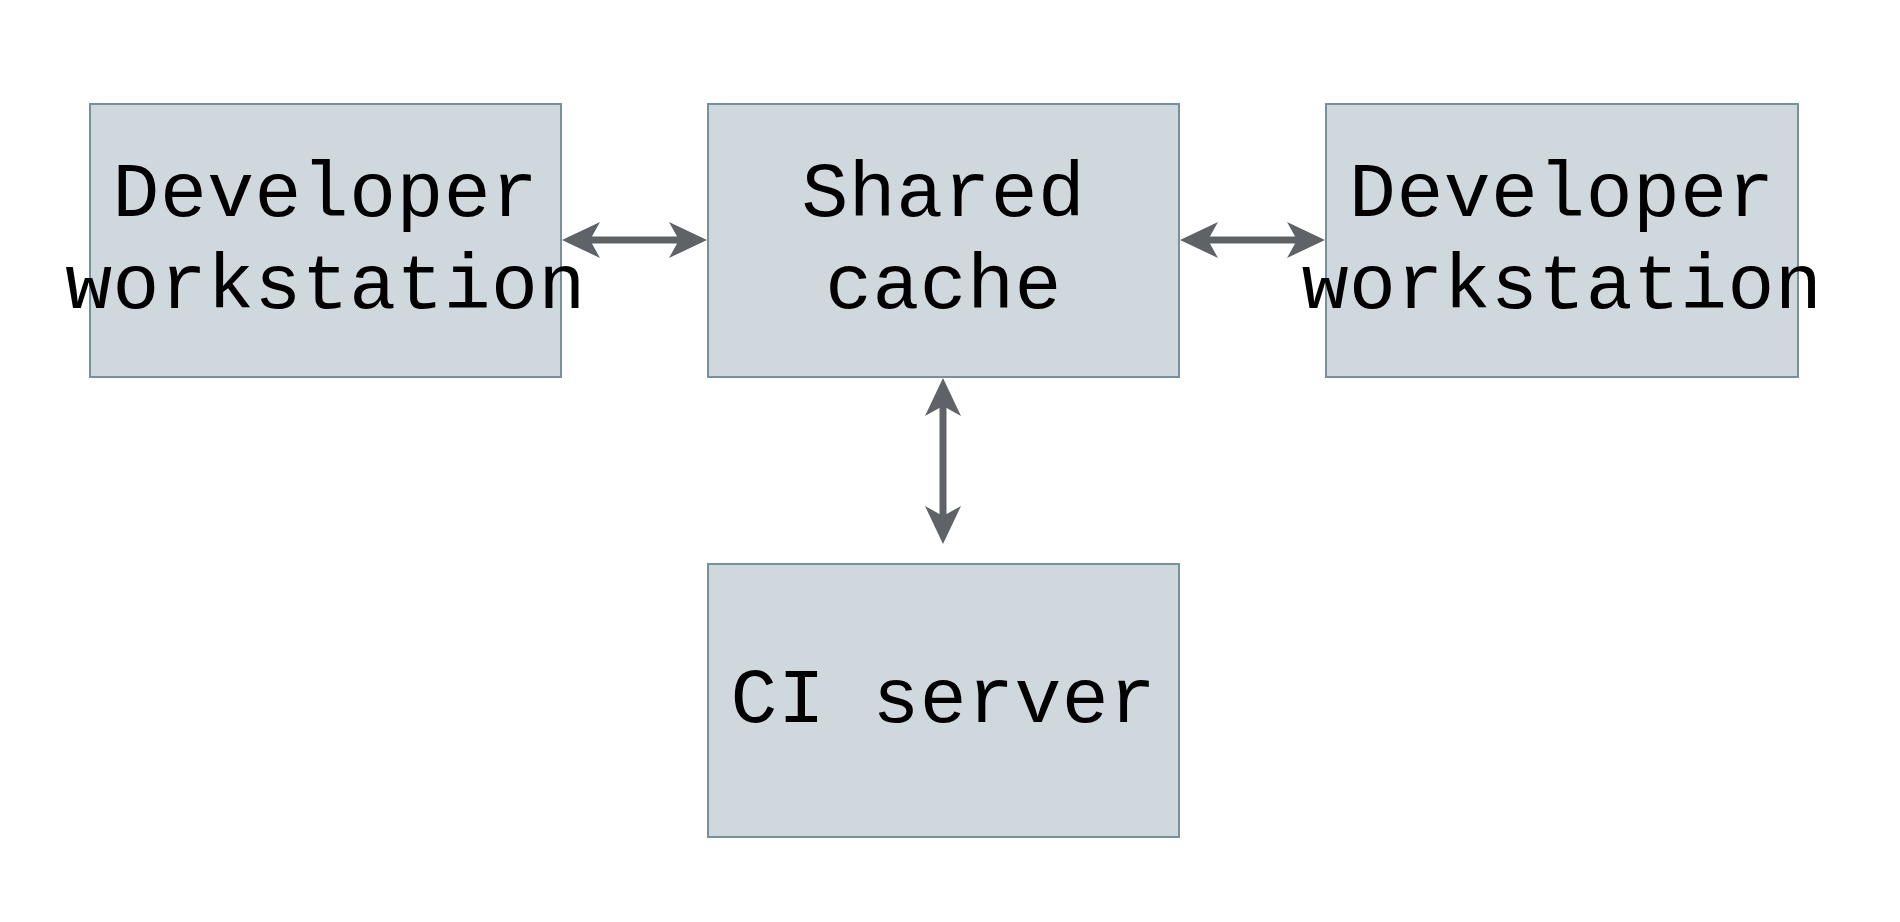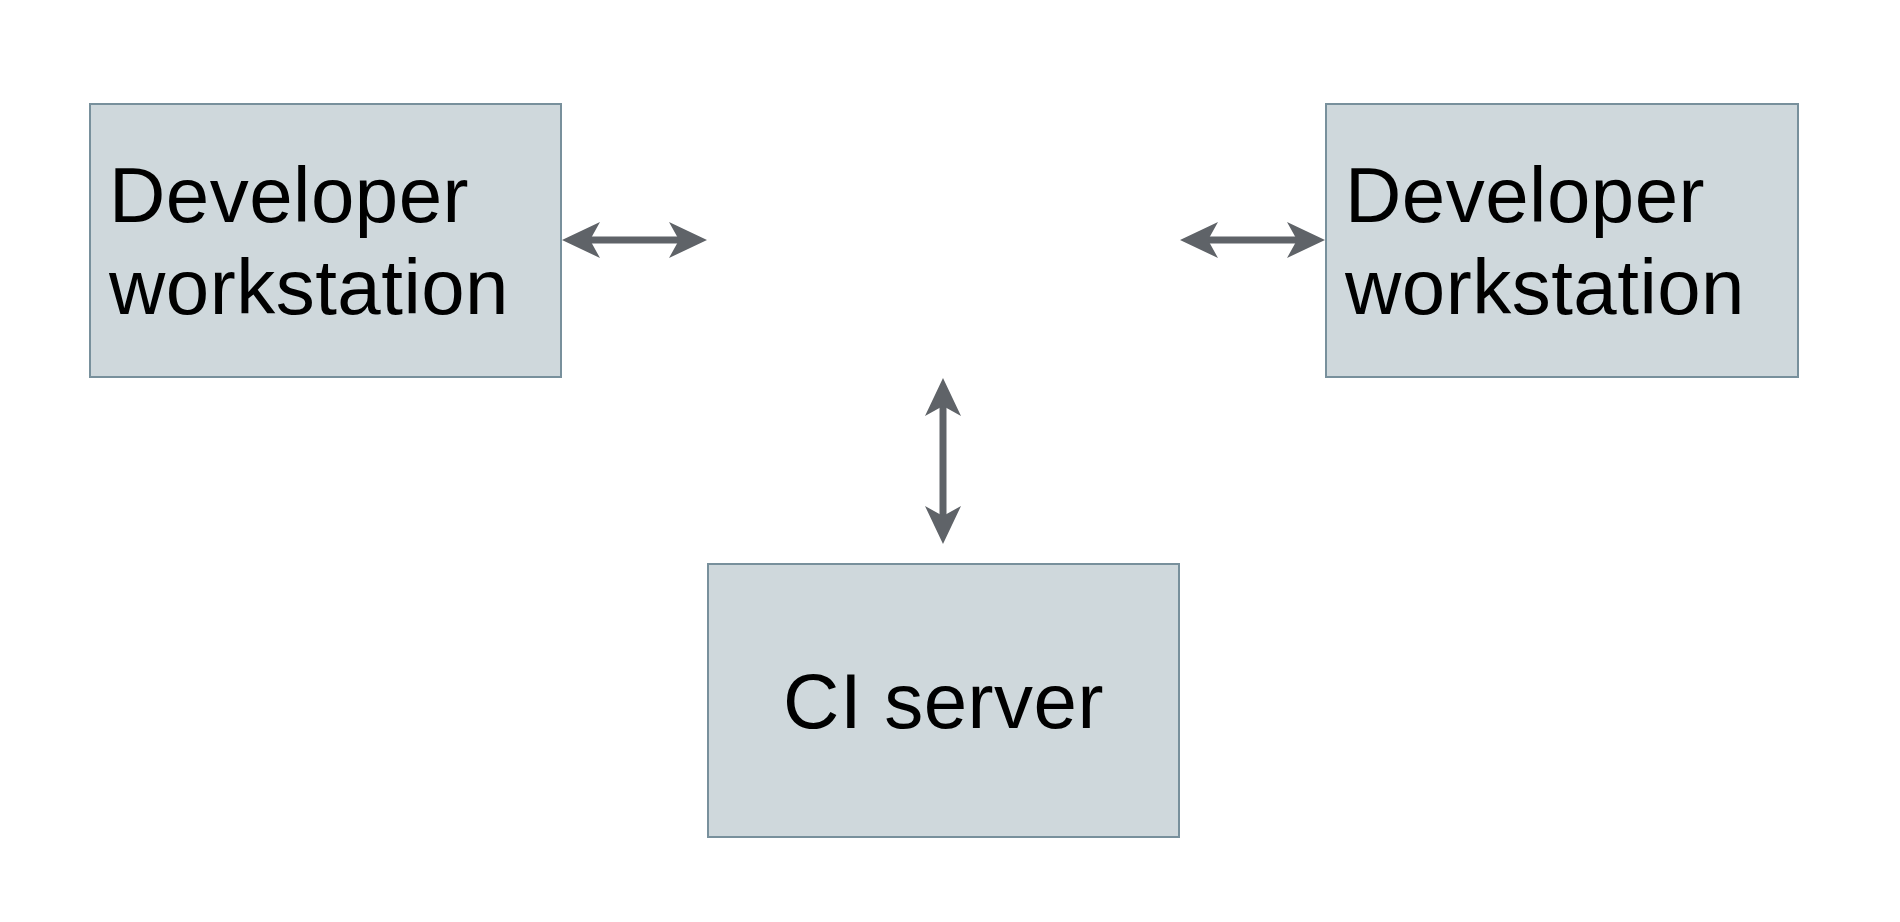--- a/index.html
+++ b/index.html
@@ -19,21 +19,23 @@
     font-family: "Liberation Sans", sans-serif;
     overflow: hidden;
   }
   .node {
     position: absolute;
     background: var(--node-fill);
     border: 2px solid var(--node-border);
     display: flex;
     align-items: center;
     justify-content: center;
+    text-align: center;
     padding: 0 18px;
+    font-family: Liberation Mono, monospace;
   }
   .node-label {
     font-size: 78px;
     line-height: 92px;
     color: var(--text);
     letter-spacing: 0.5px;
   }
   .node-dev-left   { left: 89px;   top: 103px; width: 473px; height: 275px; }
   .node-shared     { left: 707px;  top: 103px; width: 473px; height: 275px; }
   .node-dev-right  { left: 1325px; top: 103px; width: 474px; height: 275px; }
@@ -49,20 +51,23 @@
 </style>
 </head>
 <body>
 
 <div class="canvas">
 
   <div class="node node-dev-left">
     <span class="node-label">Developer workstation</span>
   </div>
 
+  <div class="node node-shared">
+    <span class="node-label">Shared cache</span>
+  </div>
 
   <div class="node node-dev-right">
     <span class="node-label">Developer workstation</span>
   </div>
 
   <div class="node node-ci">
     <span class="node-label">CI server</span>
   </div>
 
   <svg class="edges" viewBox="0 0 1900 922" xmlns="http://www.w3.org/2000/svg">

